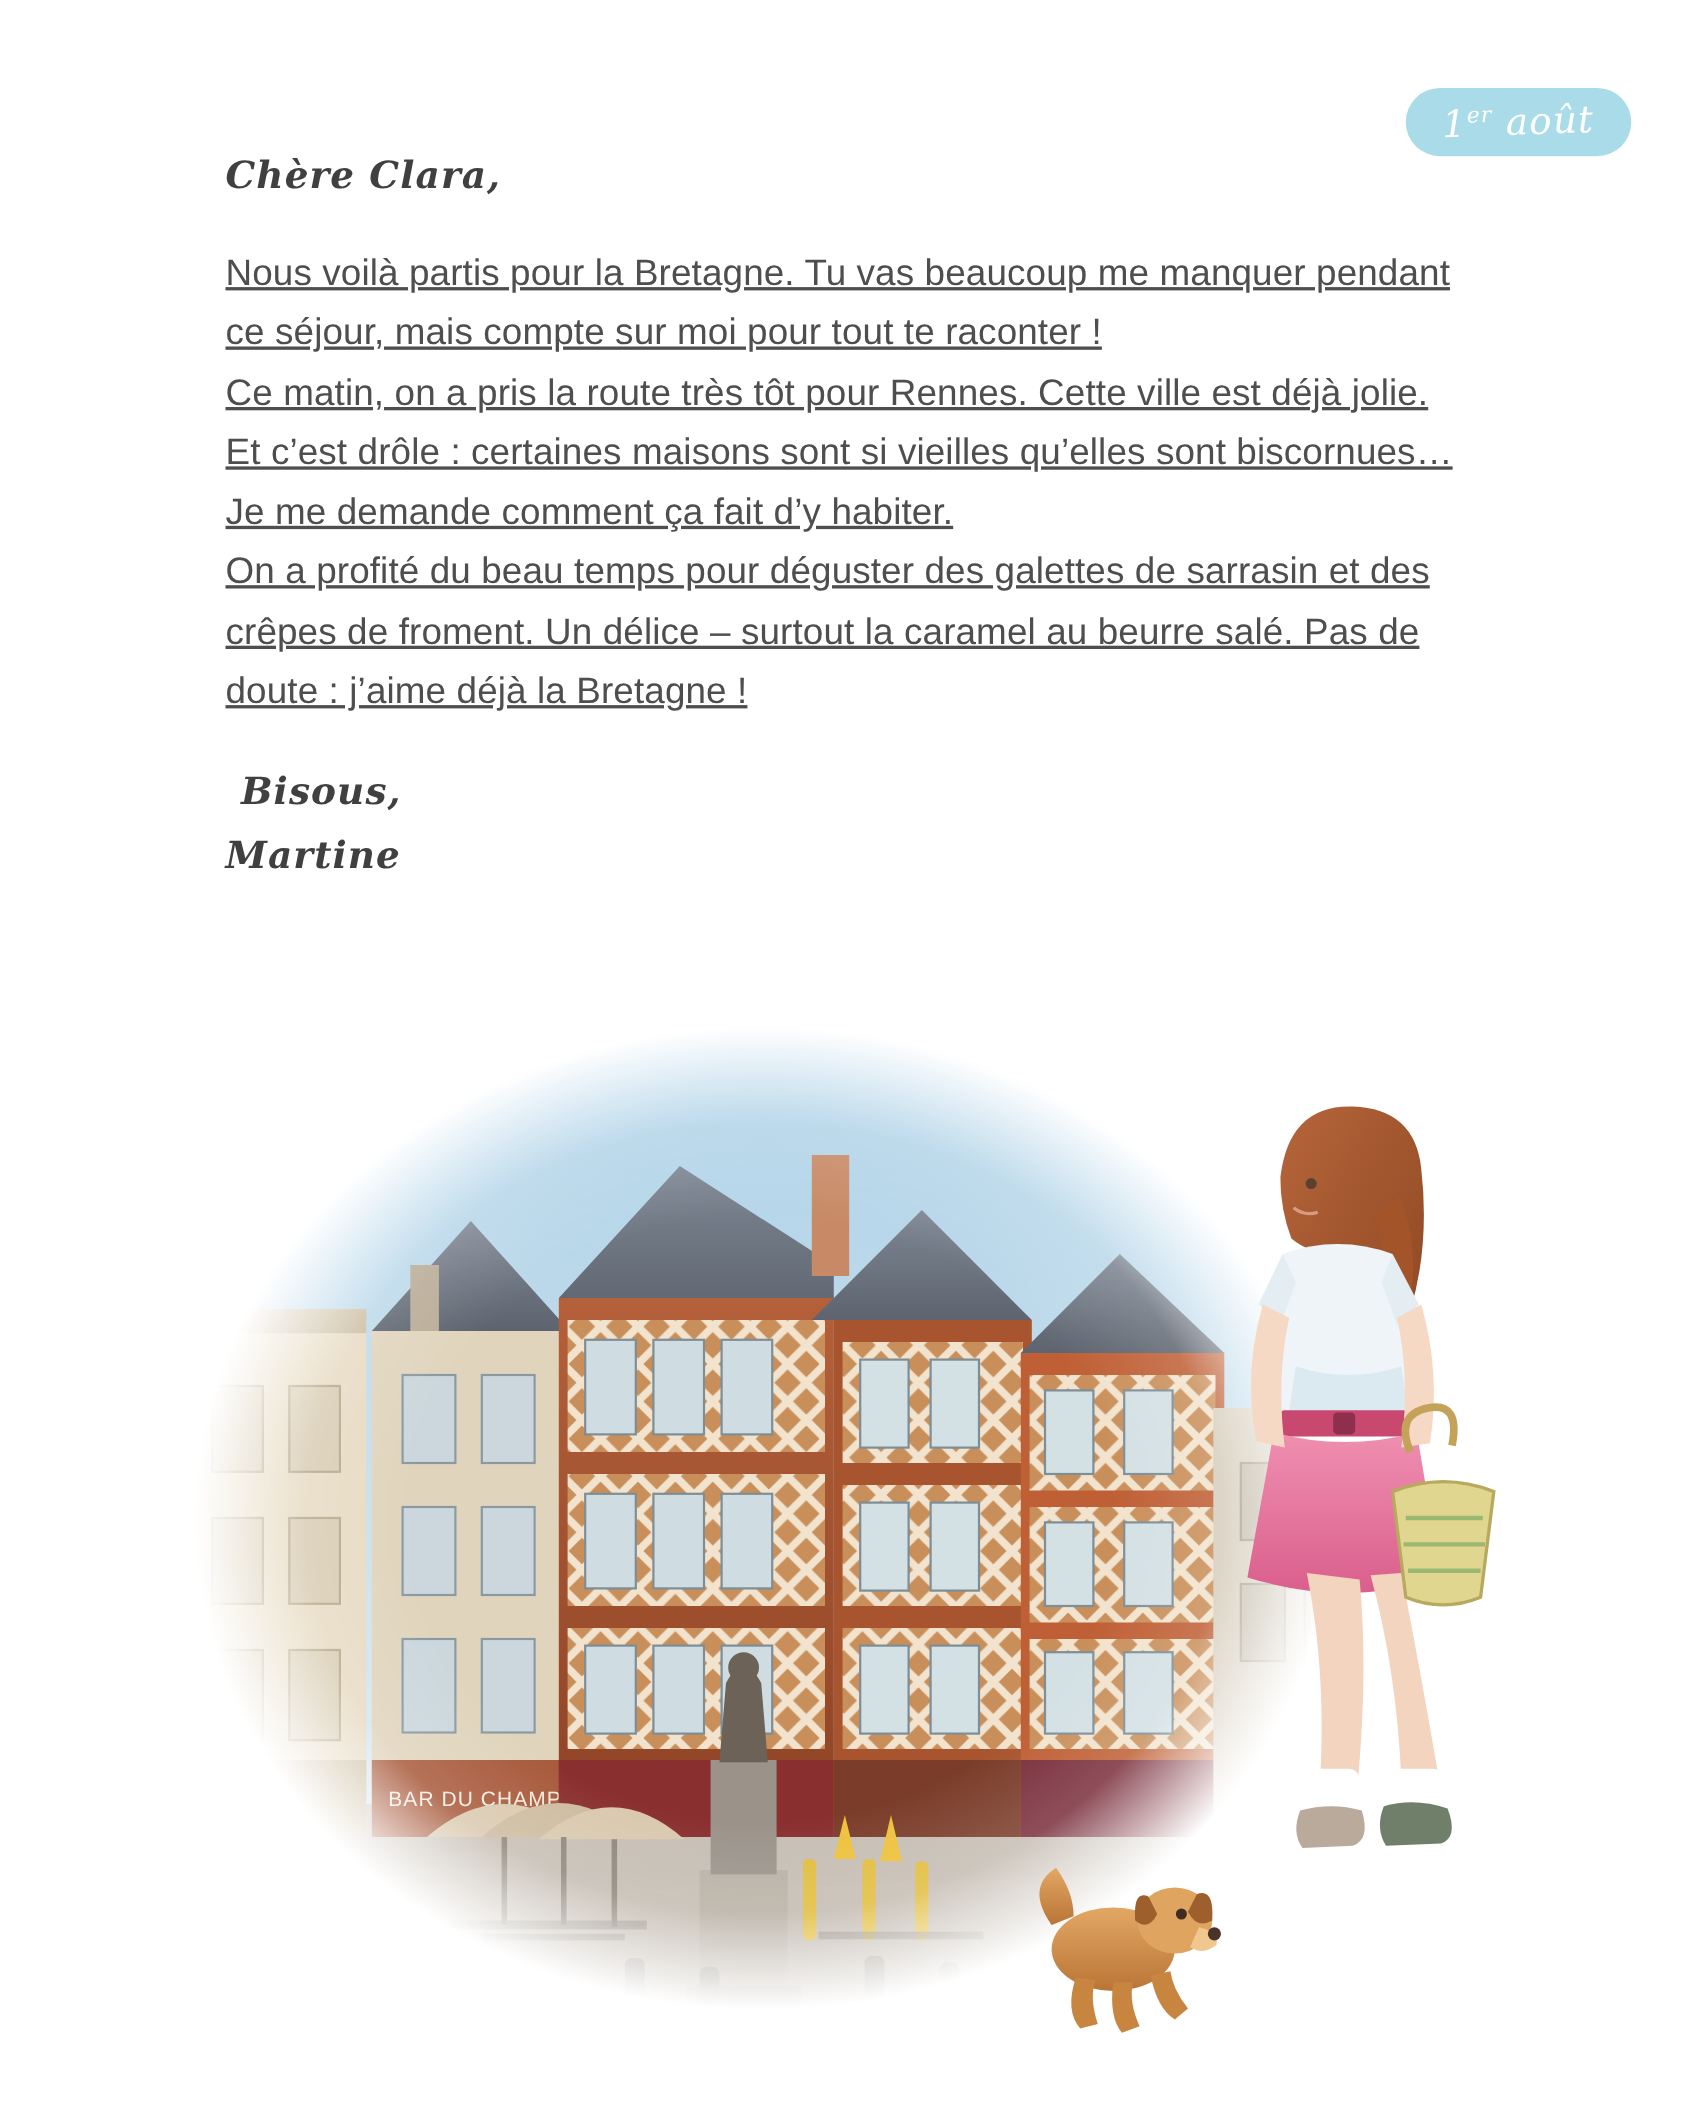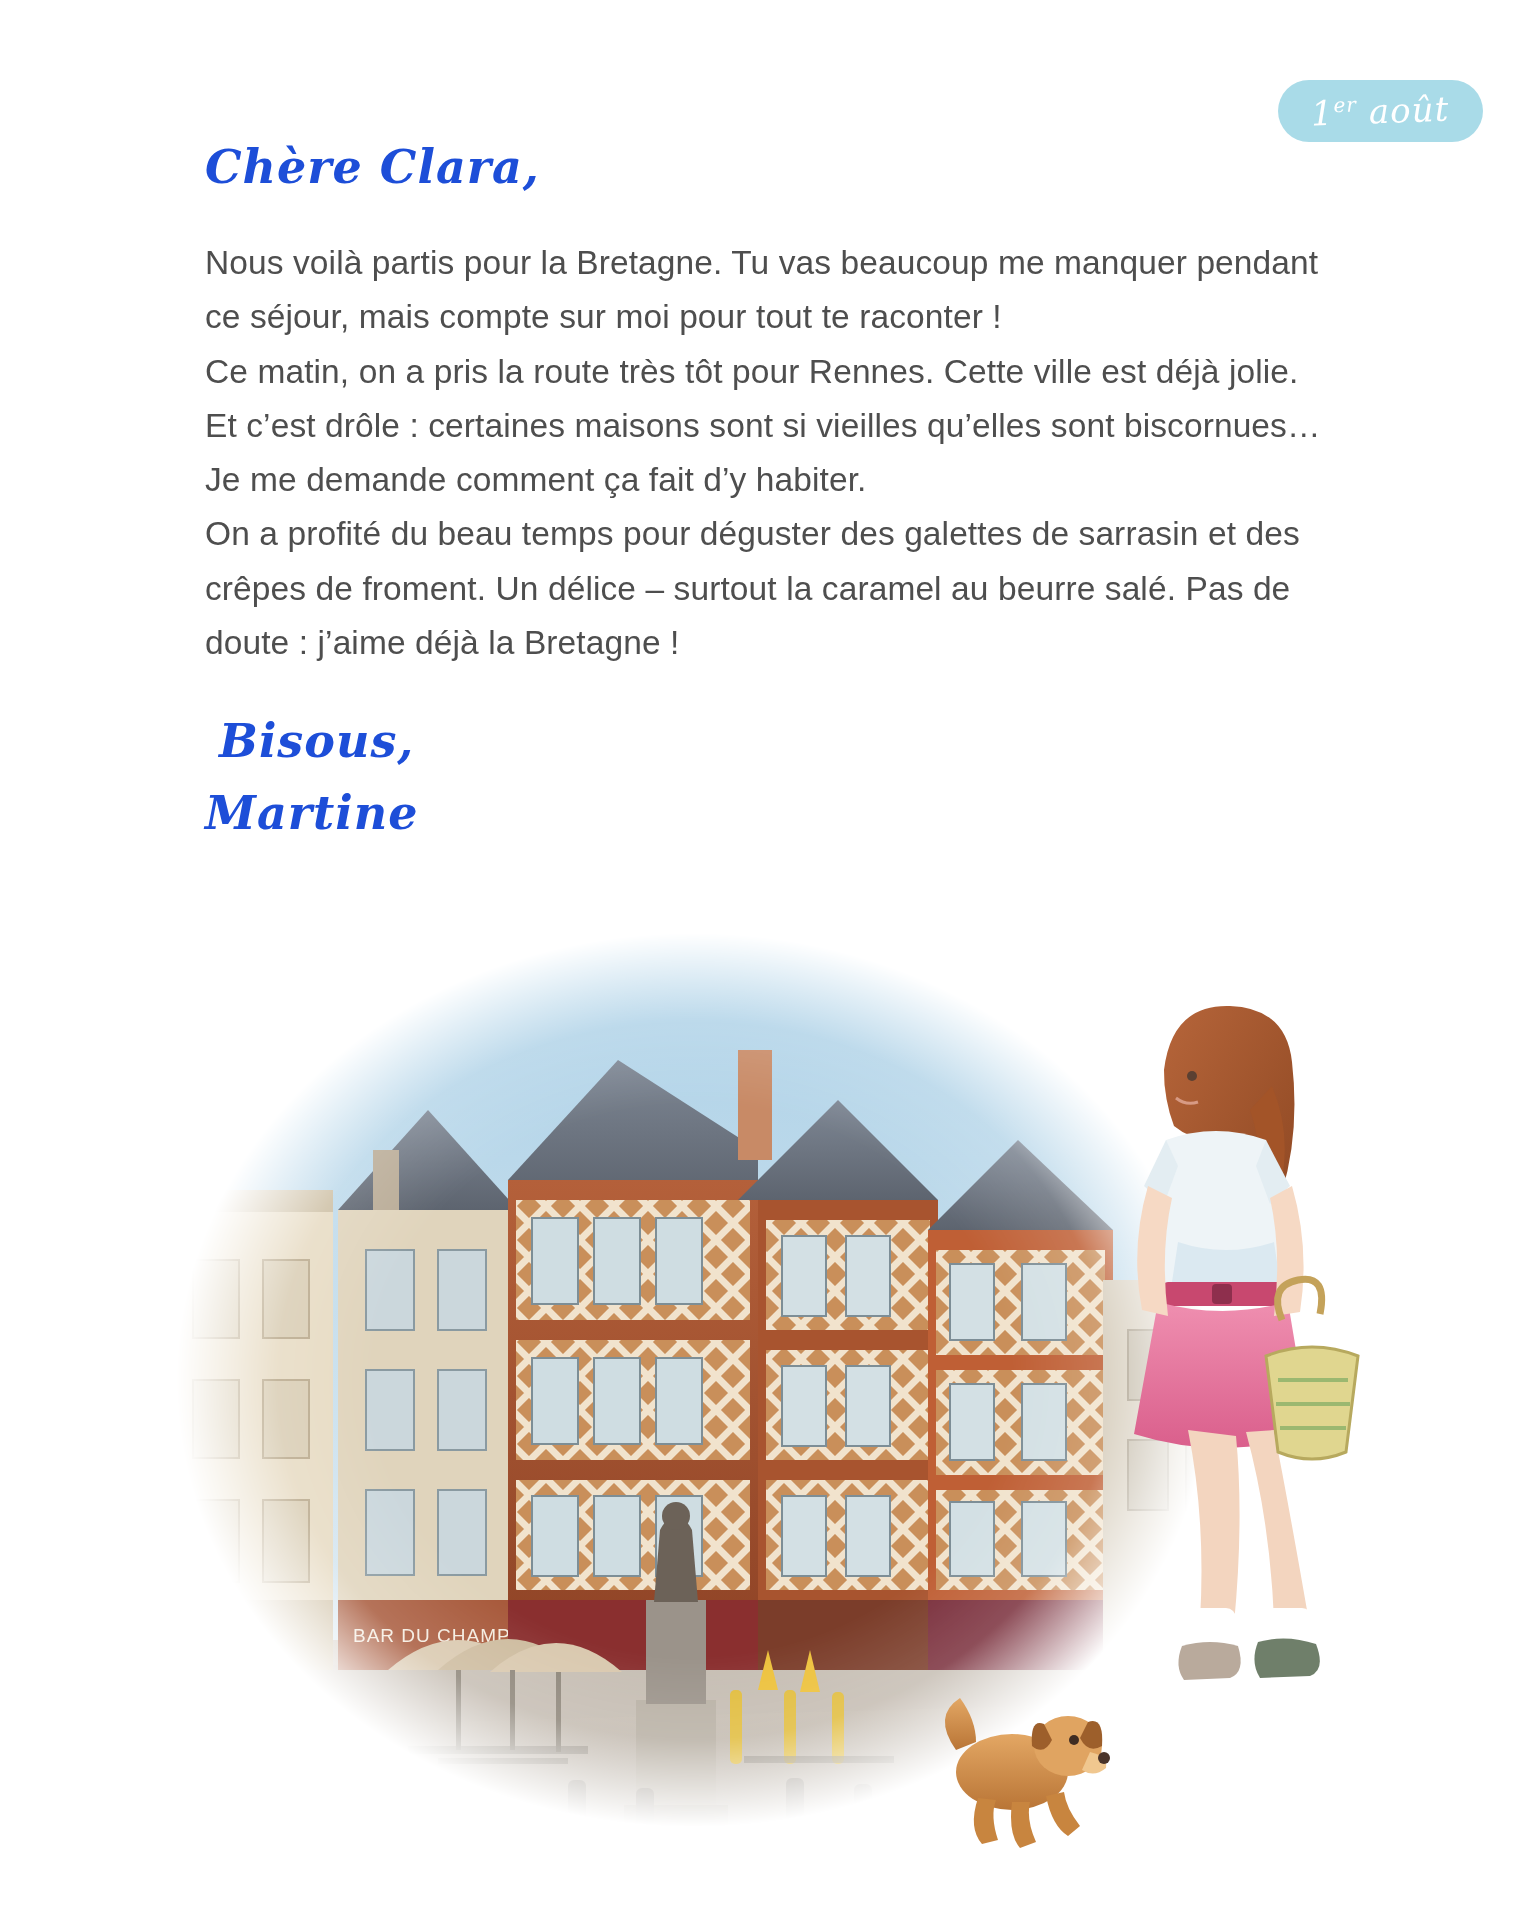--- a/index.html
+++ b/index.html
@@ -47,32 +47,33 @@
   .letter {
     position: absolute;
     left: 205px;
     top: 140px;
     width: 1120px;
   }
   .salutation, .signoff, .signature {
     font-family: "DejaVu Serif", serif;
     font-style: italic;
     font-weight: bold;
-    font-size: 46px;
-    color: #1d4ed8;
+    font-size: 34px;
+    color: #404040;
     letter-spacing: 1px;
   }
   .salutation {
     margin: 0 0 42px 0;
   }
   .body-block {
     font-size: 33.5px;
     line-height: 1.62;
     color: #4e4e4e;
     letter-spacing: 0.1px;
+    text-decoration: underline;
   }
   .body-block p {
     margin: 0 0 0 0;
   }
   .body-block p + p {
     margin-top: 0px;
   }
   .signoff {
     margin: 44px 0 0 14px;
   }

